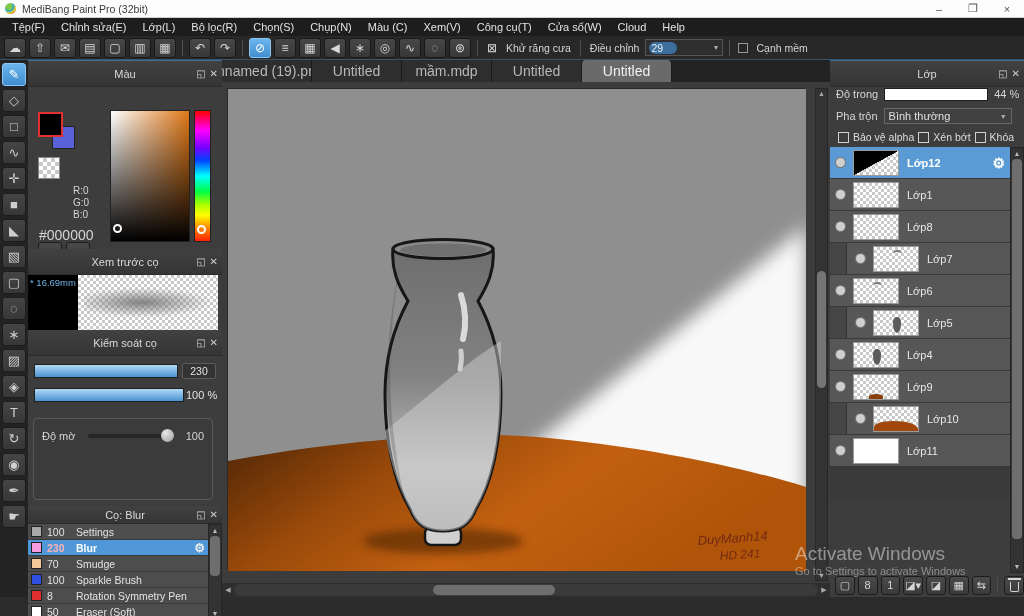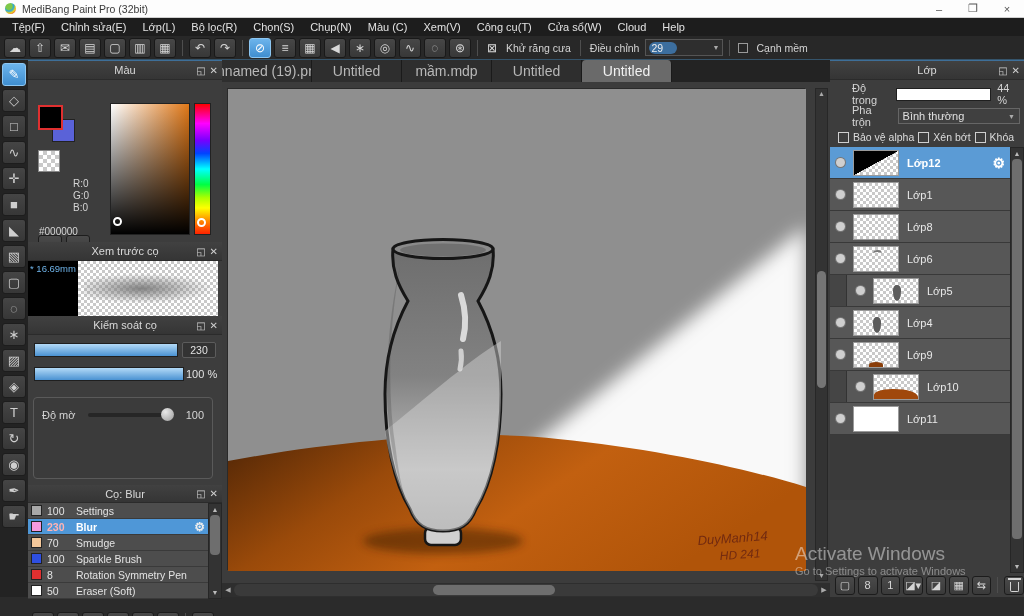--- a/index.html
+++ b/index.html
@@ -31,32 +31,32 @@
   
   #main { position:absolute; top:60px; left:0; right:0; bottom:19px; background:#303030; }
 
   
   #tool-column { position:absolute; left:0; top:0; bottom:0; width:28px; background:#232323; display:flex; flex-direction:column; align-items:center; padding-top:3px; gap:3px; }
   .tool-btn { width:24px; height:23px; background:linear-gradient(#454545,#373737); border:1px solid #1d1d1d; border-radius:3px; color:#cfcfcf; display:flex; align-items:center; justify-content:center; font-size:13px; }
   .tool-btn.active { background:linear-gradient(#6cb4ec,#3f8ed0); border-color:#8cc6f2; color:#fff; }
 
   
   #left-panels { position:absolute; left:28px; top:0; bottom:0; width:194px; background:#3d3d3d; border-top:1px solid #3e6f99; }
-  .panel-header { height:19px; background:linear-gradient(#414141,#353535); border-bottom:1px solid #2b2b2b; display:flex; align-items:center; justify-content:center; position:relative; color:#d9d9d9; font-size:11px; }
+  .panel-header { height:26px; background:linear-gradient(#414141,#353535); border-bottom:1px solid #2b2b2b; display:flex; align-items:center; justify-content:center; position:relative; color:#d9d9d9; font-size:11px; }
   .ph-icons { position:absolute; right:4px; top:0; height:100%; display:flex; align-items:center; gap:4px; color:#cfcfcf; font-size:10px; }
 
   
   #color-panel { position:relative; height:162px; }
   #fg-swatch { position:absolute; left:10px; top:25px; width:25px; height:25px; background:#000; border:2px solid #e03030; z-index:2; }
   #bg-swatch { position:absolute; left:24px; top:39px; width:23px; height:23px; background:#5a62d8; border:1px solid #222; }
   #tr-swatch { position:absolute; left:10px; top:70px; width:22px; height:22px; border:1px solid #888; }
   .checker { background:repeating-conic-gradient(#c9c9c9 0% 25%, #ffffff 0% 50%) 0 0/8px 8px; }
   .checker-sm { background:repeating-conic-gradient(#c9c9c9 0% 25%, #ffffff 0% 50%) 0 0/6px 6px; }
   #rgb-lines { position:absolute; left:11px; top:98px; color:#d5d5d5; font-size:10px; line-height:12px;margin-left:34px; }
-  #hex-line { position:absolute; left:11px; top:146px; color:#d5d5d5; font-size:10px; }
+  #hex-line { position:absolute; left:11px; top:140px; color:#d5d5d5; font-size:14px; }
   .pal-btn { position:absolute; top:155px; width:24px; height:20px; background:linear-gradient(#4a4a4a,#3a3a3a); border:1px solid #1d1d1d; border-radius:3px; color:#ccc; font-size:11px; display:flex; align-items:center; justify-content:center;}
   #sv-square { position:absolute; left:82px; top:23px; width:80px; height:132px; background-image:linear-gradient(to bottom, rgba(0,0,0,0), #000), linear-gradient(to right, #fff, #e07818); border:1px solid #222; }
   #sv-cursor { position:absolute; left:2px; bottom:8px; width:9px; height:9px; border:2px solid #fff; border-radius:50%; }
   #hue-bar { position:absolute; left:166px; top:23px; width:17px; height:132px; border:1px solid #222;
     background:linear-gradient(to bottom,#ff0000,#ff00ff 15%,#7700ff 28%,#0044ff 38%,#00ffff 50%,#00ff44 62%,#aaff00 72%,#ffff00 80%,#ff8800 90%,#ff2200 100%); }
   #hue-cursor { position:absolute; left:2px; top:114px; width:9px; height:9px; border:2px solid #fff; border-radius:50%; }
 
   
   #preview-panel { position:relative; height:55px; }
   #preview-black { position:absolute; left:0; top:0; width:50px; height:55px; background:#000; color:#6fb3e8; font-size:9.5px; padding:2px 0 0 2px; }
@@ -100,21 +100,21 @@
   #canvas-vscroll { position:absolute; right:2px; top:6px; width:13px; bottom:2px; background:#333; border:1px solid #272727; }
   #cv-thumb { position:absolute; left:1px; right:1px; top:37%; height:24%; background:#757575; border-radius:5px; }
   .cv-arrow { position:absolute; left:0; right:0; text-align:center; font-size:7px; color:#aaa; }
   #canvas-hscroll { position:absolute; left:0; right:0; bottom:0; height:14px; background:#2e2e2e; }
   #ch-track { position:absolute; left:12px; right:12px; top:1px; bottom:1px; background:#3a3a3a; border-radius:6px; }
   #ch-thumb { position:absolute; left:34%; width:21%; top:1px; bottom:1px; background:#6e6e6e; border-radius:6px; }
   .ch-arrow { position:absolute; top:0; bottom:0; width:12px; display:flex; align-items:center; justify-content:center; font-size:7px; color:#aaa; }
 
   
   #layers-panel { position:absolute; right:0; top:0; width:194px; bottom:0; background:#3d3d3d; border-top:1px solid #3e6f99; }
-  #opacity-row, #blend-row { position:absolute; left:22px; right:4px; height:20px; display:flex; align-items:center; gap:6px; color:#d5d5d5; }
+  #opacity-row, #blend-row { position:absolute; left:6px; right:4px; height:20px; display:flex; align-items:center; gap:6px; color:#d5d5d5; }
   #opacity-row { top:23px; } #blend-row { top:45px; }
   #opacity-track { width:104px; height:13px; background:#fff; border:1px solid #1f1f1f; }
   #opacity-fill { height:100%; background:linear-gradient(#b3daf7,#4a92d2); }
   #blend-select { width:128px; height:16px; background:#404040; border:1px solid #666; display:flex; align-items:center; padding:0 4px; color:#e0e0e0; }
   #blend-select .arr { margin-left:auto; font-size:7px; color:#aaa; }
   #layer-checks { position:absolute; left:8px; right:2px; top:67px; height:18px; display:flex; align-items:center; gap:4px; color:#dcdcdc; font-size:10.5px; }
   .lcheck { width:11px; height:11px; border:1px solid #cfcfcf; background:transparent; }
   #layer-list { position:absolute; left:0; top:86px; right:14px; height:353px; background:#3a3a3a; overflow:hidden; }
   .lrow { height:32px; background:#575757; border-bottom:1px solid #393939; display:flex; align-items:center; gap:8px; padding-left:6px; position:relative; color:#e8e8e8; font-size:11px; }
   .lrow.selected { background:#5b9bd5; color:#fff; font-weight:bold; }
@@ -549,20 +549,25 @@
           <div class="lrow">
             <div class="vdot"></div>
             <div class="thumb checker-sm"></div>
             <div class="lname">Lớp1</div>
           </div>
           <div class="lrow">
             <div class="vdot"></div>
             <div class="thumb checker-sm"></div>
             <div class="lname">Lớp8</div>
           </div>
+          <div class="lrow indent">
+            <div class="vdot"></div>
+            <div class="thumb checker-sm mark"></div>
+            <div class="lname">Lớp7</div>
+          </div>
           <div class="lrow">
             <div class="vdot"></div>
             <div class="thumb checker-sm mark"></div>
             <div class="lname">Lớp6</div>
           </div>
           <div class="lrow indent">
             <div class="vdot"></div>
             <div class="thumb checker-sm vase"></div>
             <div class="lname">Lớp5</div>
           </div>

